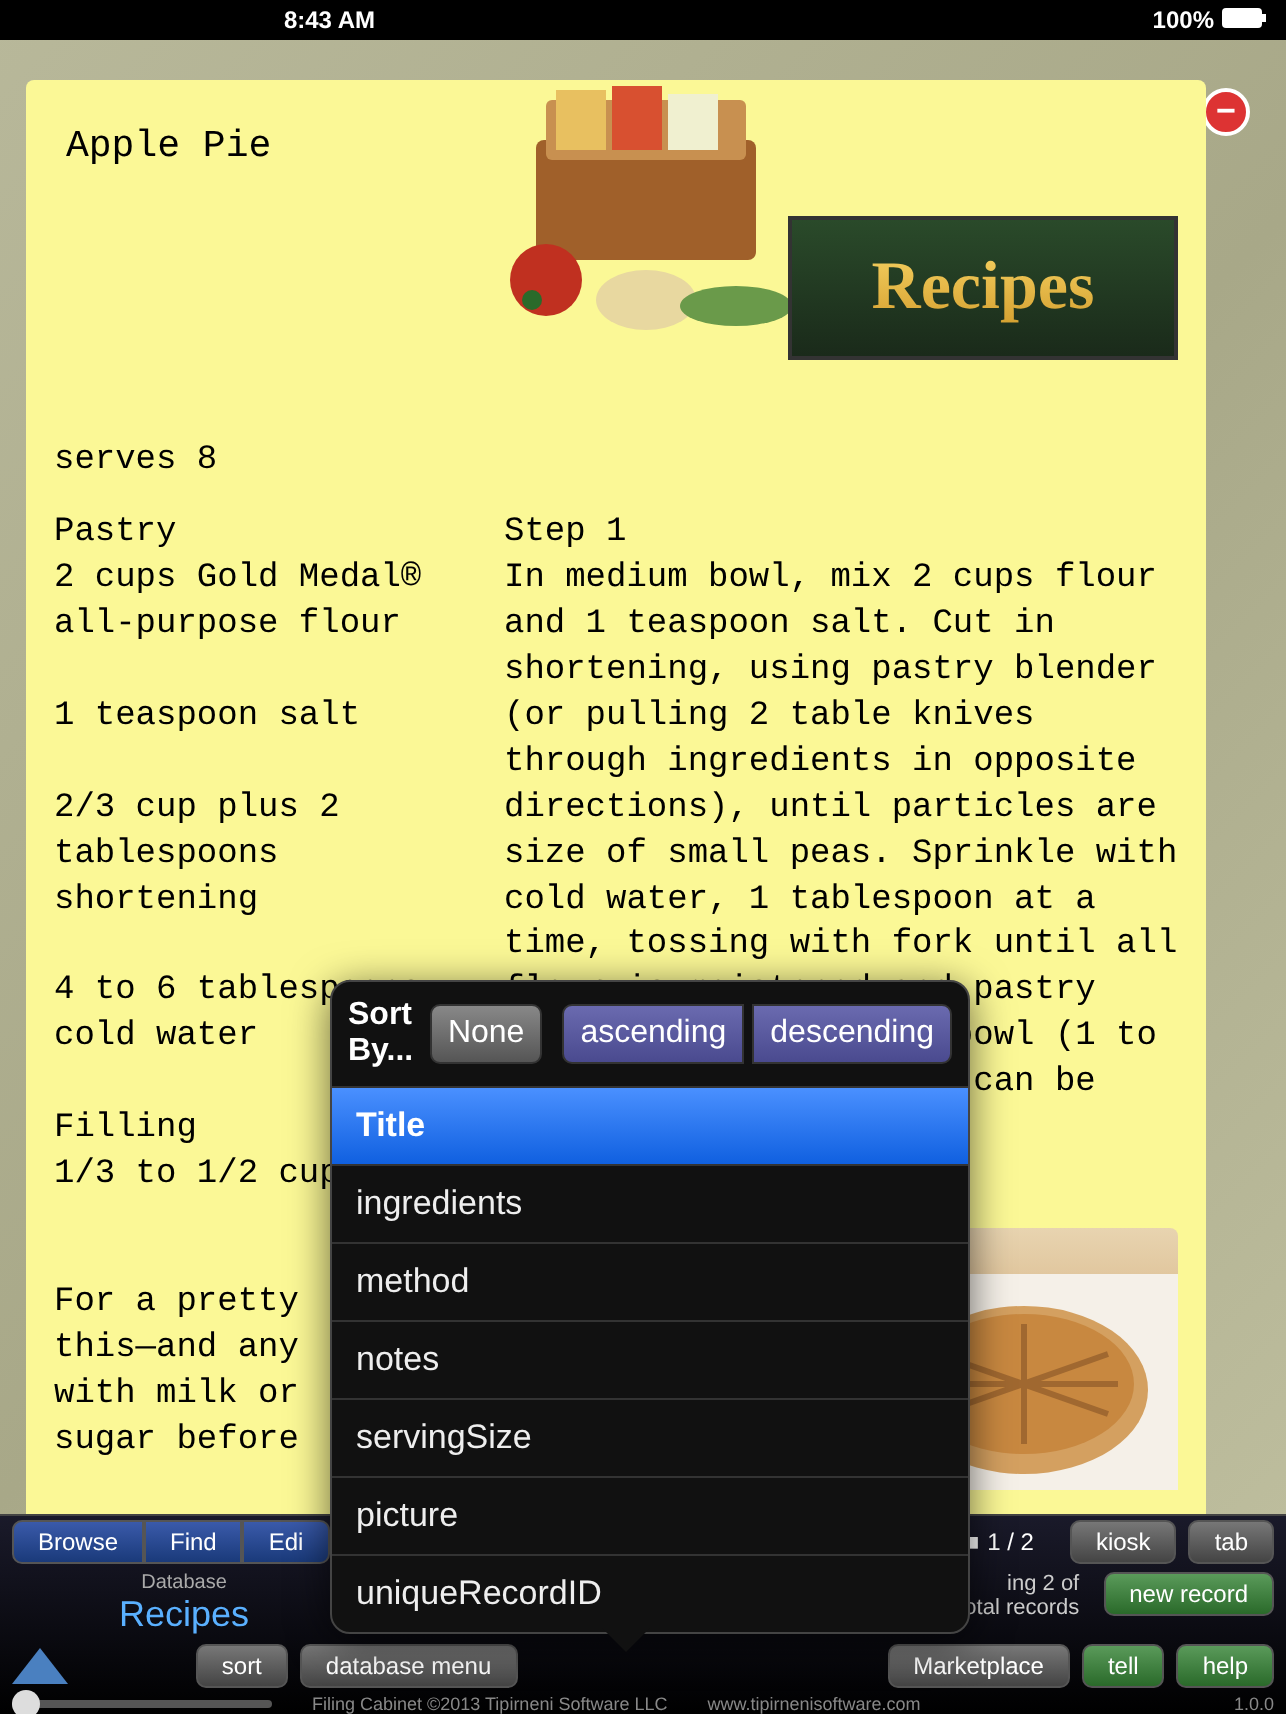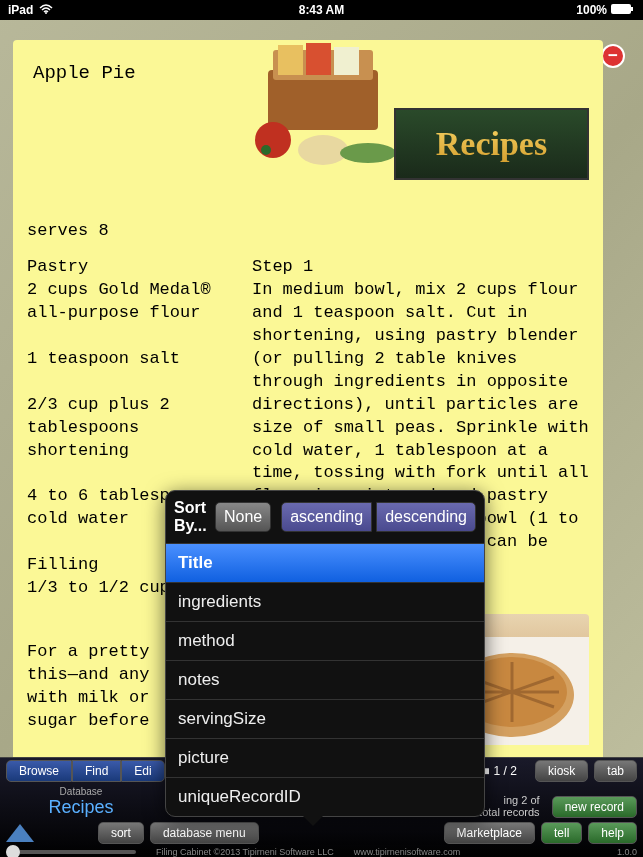--- a/index.html
+++ b/index.html
@@ -221,24 +221,25 @@
 .pill-btn.left { border-radius: 5px 0 0 5px; }
 .pill-btn.mid { border-radius: 0; }
 .pill-btn.right { border-radius: 0 5px 5px 0; }
 .pill-btn.single { border-radius: 5px; }
 .pill-btn.gray { background: linear-gradient(#777, #444); }
 .pill-btn.green { background: linear-gradient(#5a9a5a, #2a6a2a); }
 .spacer { flex: 1; }
 
 .toolbar-row2 {
   display: flex;
-  align-items: flex-end;
+  align-items: flex-start;
   padding: 2px 6px;
   height: 36px;
   gap: 6px;
+  margin-left: 11px;
 }
 .db-info { text-align: center; min-width: 150px; }
 .db-label { color: #aaa; font-size: 10px; }
 .db-value { color: #5ab0ff; font-size: 18px; font-weight: 300; }
 .layout-info { text-align: center; min-width: 150px; }
 .record-count { color: #ccc; font-size: 11px; text-align: right; padding-right: 6px; }
 .page-ind { color: #fff; font-size: 12px; margin-left: auto; margin-right: 8px; }
 
 .toolbar-row3 {
   display: flex;
@@ -278,29 +279,20 @@
   width: 14px;
   height: 14px;
   background: #ddd;
   border-radius: 50%;
 }
 </style>
 </head>
 <body>
 
 <div class="status-bar">
-  <div class="status-left">
-    <span>iPad</span>
-    <span class="wifi-icon">
-      <svg width="14" height="10" viewBox="0 0 14 10">
-          <path d="M1 4 Q7 -2 13 4 M3 6 Q7 2 11 6 M5 8 Q7 6 9 8" stroke="#fff" stroke-width="1.5" fill="none"></path>
-          <circle cx="7" cy="9" r="1" fill="#fff"></circle>
-        </svg>
-    </span>
-  </div>
   <div class="status-center">8:43 AM</div>
   <div class="status-right">
     <span>100%</span>
     <span>
       <svg width="24" height="10" viewBox="0 0 24 10">
           <rect x="0" y="0" width="20" height="10" rx="2" fill="#fff"></rect>
           <rect x="20" y="3" width="2" height="4" fill="#fff"></rect>
         </svg>
     </span>
   </div>

